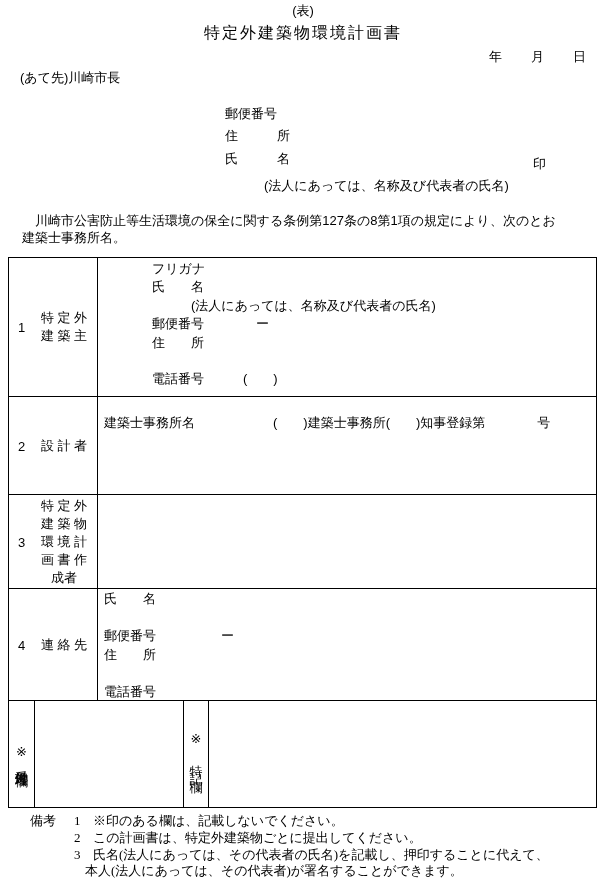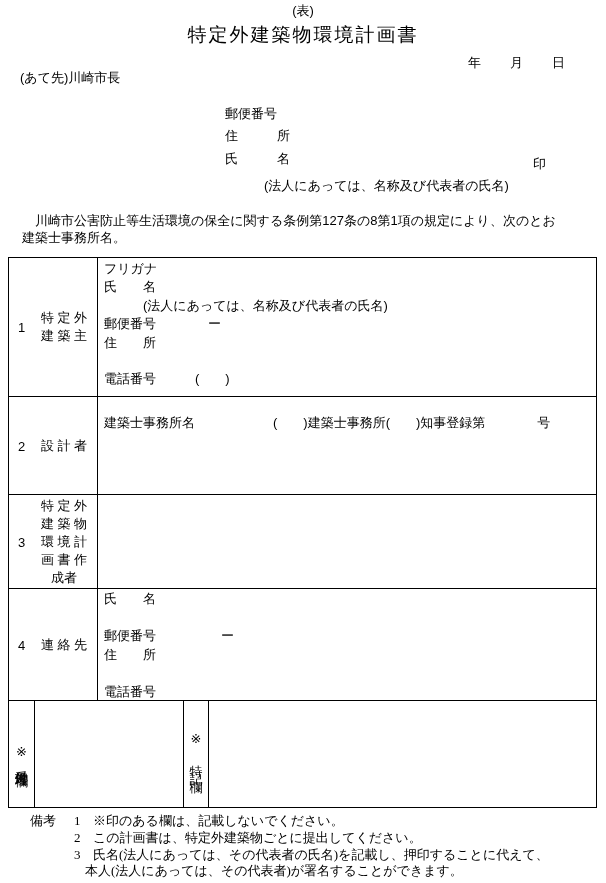--- a/index.html
+++ b/index.html
@@ -5,22 +5,22 @@
   html,body{margin:0;padding:0;}
   body{
     width:606px;height:883px;position:relative;overflow:hidden;
     background:#ffffff;color:#000000;
     font-family:"Liberation Sans","DejaVu Sans",sans-serif;
     font-size:13px;line-height:1;
   }
   .abs{position:absolute;white-space:pre;}
   .centered{left:0;right:0;text-align:center;}
   .page-side{top:4px;}
-  .title{top:25px;font-size:19px;letter-spacing:2px;}
-  .date-line{left:468px;top:50px;letter-spacing:1px;margin-top:6px;}
+  .title{top:25px;font-size:16px;letter-spacing:2px;}
+  .date-line{left:489px;top:50px;letter-spacing:1px;}
   .addressee{left:20px;top:71px;}
   .postal{left:225px;top:107px;}
   .addr{left:225px;top:129px;}
   .name{left:225px;top:152px;}
   .seal{left:533px;top:157px;}
   .corp-note{left:264px;top:179px;}
   .intro{left:22px;top:212px;width:595px;line-height:17px;white-space:pre;}
 
   
   .form-table{
@@ -31,21 +31,21 @@
   .trow + .trow{border-top:1px solid #000;}
   .r1{height:138px;} .r2{height:98px;} .r3{height:94px;} .r4{height:112px;} .r5{height:107px;}
   .lcell{
     width:89px;border-right:1px solid #000;box-sizing:border-box;
     display:flex;align-items:center;position:relative;flex:none;
   }
   .num{position:absolute;left:9px;top:50%;transform:translateY(-50%);}
   .lbl{flex:1;margin-left:22px;text-align:center;line-height:18px;white-space:pre;}
   .ccell{flex:1;padding-left:6px;box-sizing:border-box;overflow:hidden;}
   .cl{white-space:pre;}
-  .r1 .ccell{padding-top:4px;} .r1 .cl{height:18.4px;}
+  .r1 .ccell{padding-top:4px;} .r1 .cl{height:18.4px;margin-left:48px;}
   .r2 .ccell{padding-top:19px;} .r2 .cl{height:20.3px;}
   .r4 .ccell{padding-top:3px;} .r4 .cl{height:18.6px;}
   .vcell{box-sizing:border-box;display:flex;flex:none;}
   .v1{width:26px;border-right:1px solid #000;}
   .v2{width:149px;border-right:1px solid #000;}
   .v3{width:25px;border-right:1px solid #000;}
   .v4{flex:1;}
   .vtext{
     writing-mode:vertical-rl;text-orientation:upright;
     margin:auto;white-space:pre;

